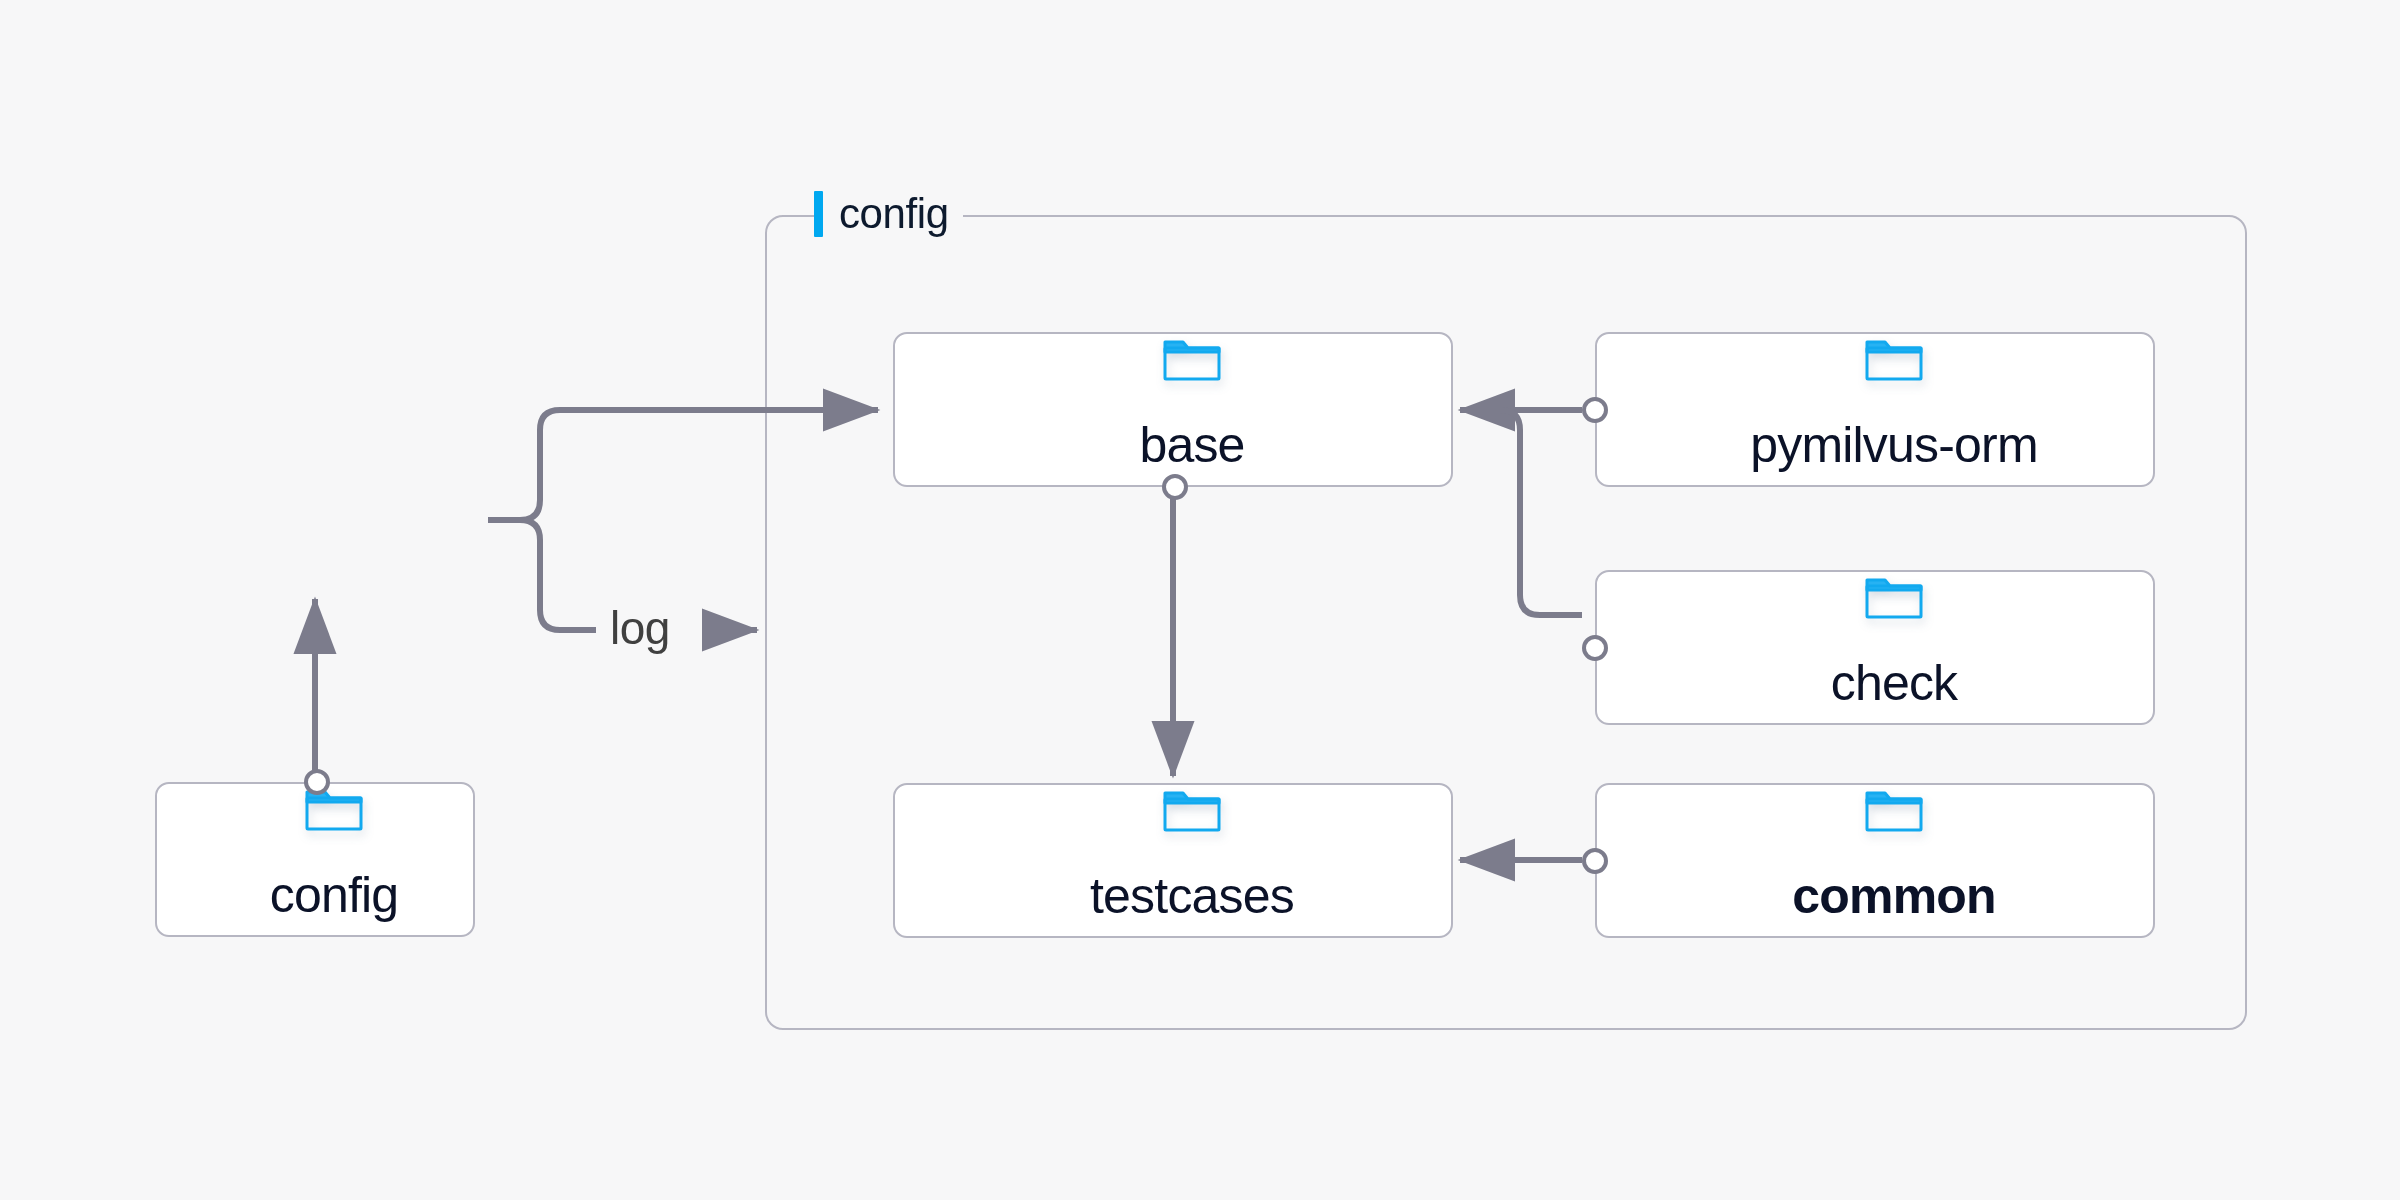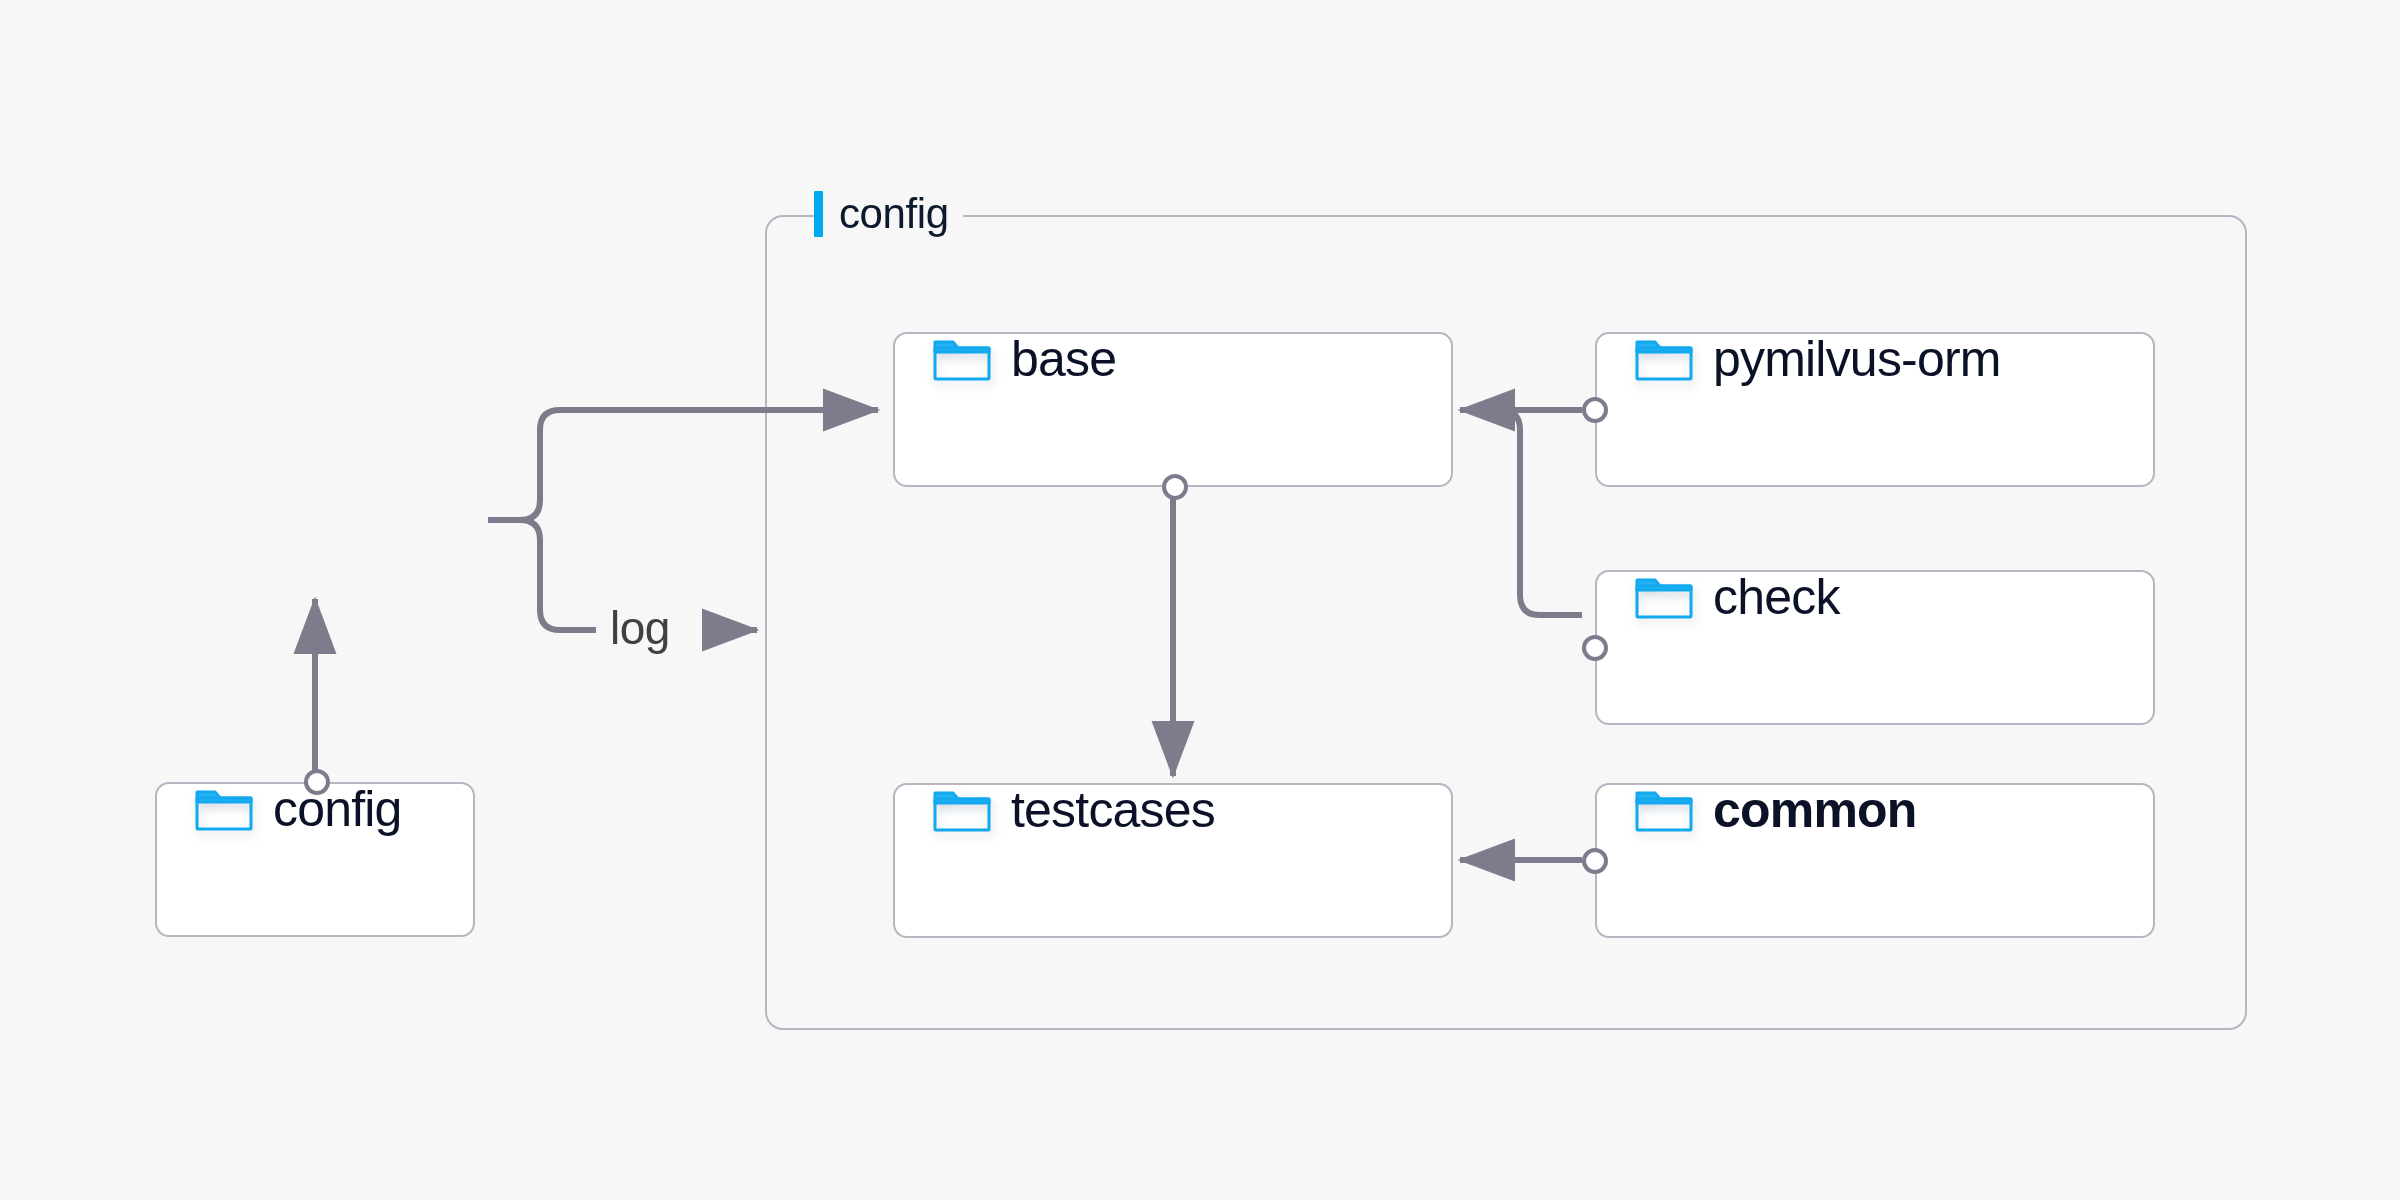--- a/index.html
+++ b/index.html
@@ -50,22 +50,24 @@
     white-space: nowrap;
   }
   
   .node {
     position: absolute;
     box-sizing: border-box;
     background: #ffffff;
     border: 2px solid #b6b6c2;
     border-radius: 14px;
     display: flex;
+    align-items: center;
     padding-left: 38px;
-    gap: 20px;
+    gap: 38px;
+    flex-direction: column;
   }
   .node-label {
     font-size: 50px;
     color: #0b1228;
     letter-spacing: -0.8px;
     white-space: nowrap;
     line-height: 1;
   }
   
   .folder-icon {

